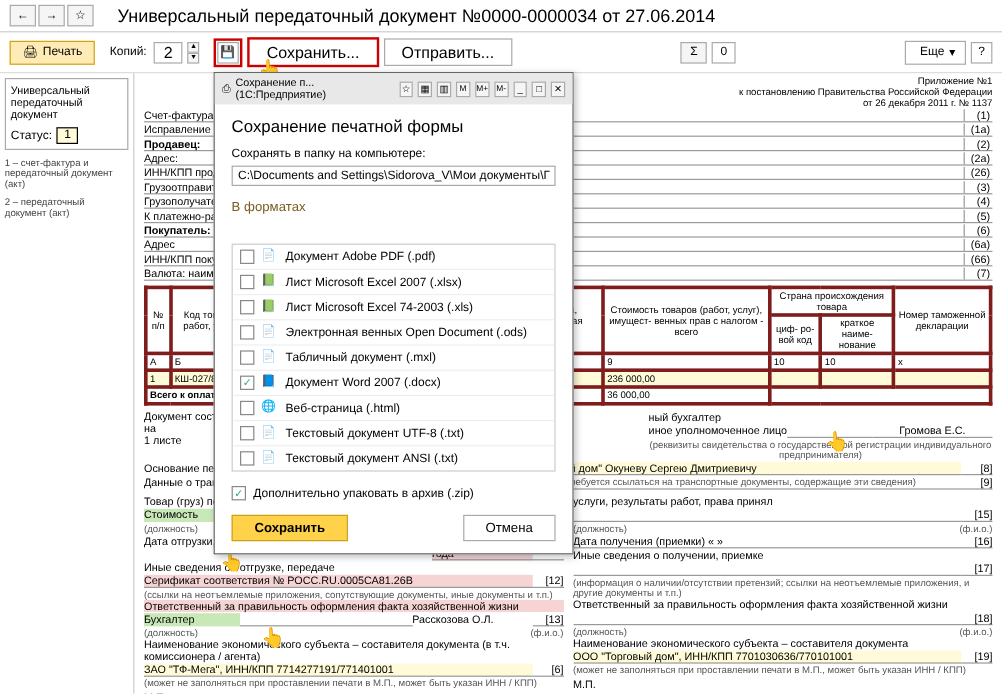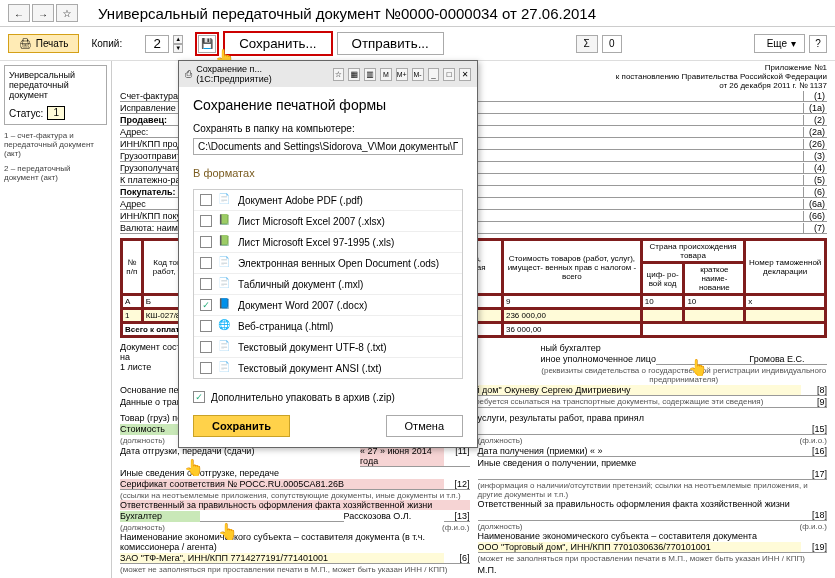--- a/index.html
+++ b/index.html
@@ -3,21 +3,21 @@
 <meta charset="utf-8">
 <style>
 * { box-sizing: border-box; margin: 0; padding: 0; font-family: Arial, sans-serif; }
 body { font-size: 10px; background: #fff; width: 835px; height: 578px; overflow: hidden; position: relative; }
 .topbar { display: flex; align-items: center; padding: 4px 8px; border-bottom: 1px solid #ccc; }
 .nav-btn { width: 22px; height: 18px; border: 1px solid #aaa; background: #f5f5f5; margin-right: 2px; display: flex; align-items: center; justify-content: center; cursor: pointer; }
 .star-btn { width: 22px; height: 18px; border: 1px solid #aaa; background: #f5f5f5; margin-right: 8px; display: flex; align-items: center; justify-content: center; }
 .title { font-size: 15px; font-weight: normal; margin-left: 12px; }
 .toolbar { display: flex; align-items: center; padding: 4px 8px; gap: 4px; border-bottom: 1px solid #ddd; }
 .print-btn { background: #ffebb5; border: 1px solid #d4a017; padding: 3px 10px; display: flex; align-items: center; gap: 4px; cursor: pointer; }
-.copies-label { margin: 0 19px 0 8px; }
+.copies-label { margin: 0 2px 0 8px; }
 .copies-input { width: 24px; height: 18px; border: 1px solid #aaa; text-align: center; }
 .spin-btns { display: flex; flex-direction: column; margin-right: 8px; }
 .spin-btn { width: 10px; height: 9px; border: 1px solid #aaa; background: #f5f5f5; font-size: 6px; line-height: 6px; text-align: center; }
 .save-area { border: 2px solid #c00; padding: 1px; display: flex; gap: 4px; align-items: center; }
 .icon-btn { width: 18px; height: 18px; border: 1px solid #aaa; background: #fff; display: flex; align-items: center; justify-content: center; }
 .action-btn { padding: 3px 14px; border: 1px solid #aaa; background: #fff; cursor: pointer; text-align: center; }
 .sigma-btn { width: 22px; height: 18px; border: 1px solid #aaa; background: #f5f5f5; display: flex; align-items: center; justify-content: center; }
 .sigma-val { border: 1px solid #aaa; height: 18px; width: 20px; text-align: center; line-height: 16px; }
 .more-btn { padding: 3px 8px 3px 12px; border: 1px solid #aaa; background: #fff; display: flex; align-items: center; gap: 4px; }
 .help-btn { width: 18px; height: 18px; border: 1px solid #aaa; background: #fff; text-align: center; line-height: 16px; }
@@ -55,21 +55,21 @@
 .col { flex: 1; }
 
 .dialog { position: absolute; left: 178px; top: 60px; width: 300px; background: #fff; border: 1px solid #666; box-shadow: 2px 2px 6px rgba(0,0,0,0.25); z-index: 10; }
 .dlg-titlebar { background: #e8e8e8; padding: 3px 6px; display: flex; align-items: center; gap: 4px; font-size: 9px; }
 .dlg-titlebar .spacer { flex: 1; }
 .dlg-mini-btn { width: 13px; height: 13px; border: 1px solid #aaa; background: #f5f5f5; font-size: 8px; text-align: center; line-height: 11px; }
 .dlg-body { padding: 10px 14px; }
 .dlg-h { font-size: 14px; margin-bottom: 10px; }
 .dlg-sub { font-size: 10px; margin-bottom: 4px; }
 .path-input { width: 100%; border: 1px solid #aaa; padding: 2px 4px; font-size: 10px; margin-bottom: 12px; }
-.formats-h { color: #7a5c20; font-size: 11px; margin-bottom: 10px; }
+.formats-h { color: #7a5c20; font-size: 11px; margin-bottom: 24px; }
 .fmt-list { border: 1px solid #ccc; }
 .fmt-row { display: flex; align-items: center; padding: 3px 6px; gap: 6px; font-size: 10px; border-bottom: 1px solid #eee; }
 .fmt-row:last-child { border-bottom: none; }
 .chk { width: 12px; height: 12px; border: 1px solid #888; display: inline-flex; align-items: center; justify-content: center; font-size: 9px; color: #2a7; }
 .fmt-icon { width: 14px; height: 14px; display: inline-block; }
 .arch-row { display: flex; align-items: center; gap: 6px; margin: 12px 0; font-size: 10px; }
 .dlg-actions { display: flex; justify-content: space-between; gap: 10px; margin-top: 8px; }
 .dlg-btn { padding: 4px 18px; border: 1px solid #aaa; background: #fff; cursor: pointer; font-size: 11px; }
 .dlg-btn.primary { background: #ffd24a; border-color: #c9a227; font-weight: bold; }
 .cursor { position: absolute; font-size: 16px; }
@@ -383,21 +383,21 @@
           <span>Документ Adobe PDF (.pdf)</span>
         </div>
       <div class="fmt-row">
           <span class="chk"></span>
           <span class="fmt-icon">📗</span>
           <span>Лист Microsoft Excel 2007 (.xlsx)</span>
         </div>
       <div class="fmt-row">
           <span class="chk"></span>
           <span class="fmt-icon">📗</span>
-          <span>Лист Microsoft Excel 97-1995 (.xls)</span>
+          <span>Лист Microsoft Excel 74-2003 (.xls)</span>
         </div>
       <div class="fmt-row">
           <span class="chk"></span>
           <span class="fmt-icon">📄</span>
           <span>Электронная венных Open Document (.ods)</span>
         </div>
       <div class="fmt-row">
           <span class="chk"></span>
           <span class="fmt-icon">📄</span>
           <span>Табличный документ (.mxl)</span>

